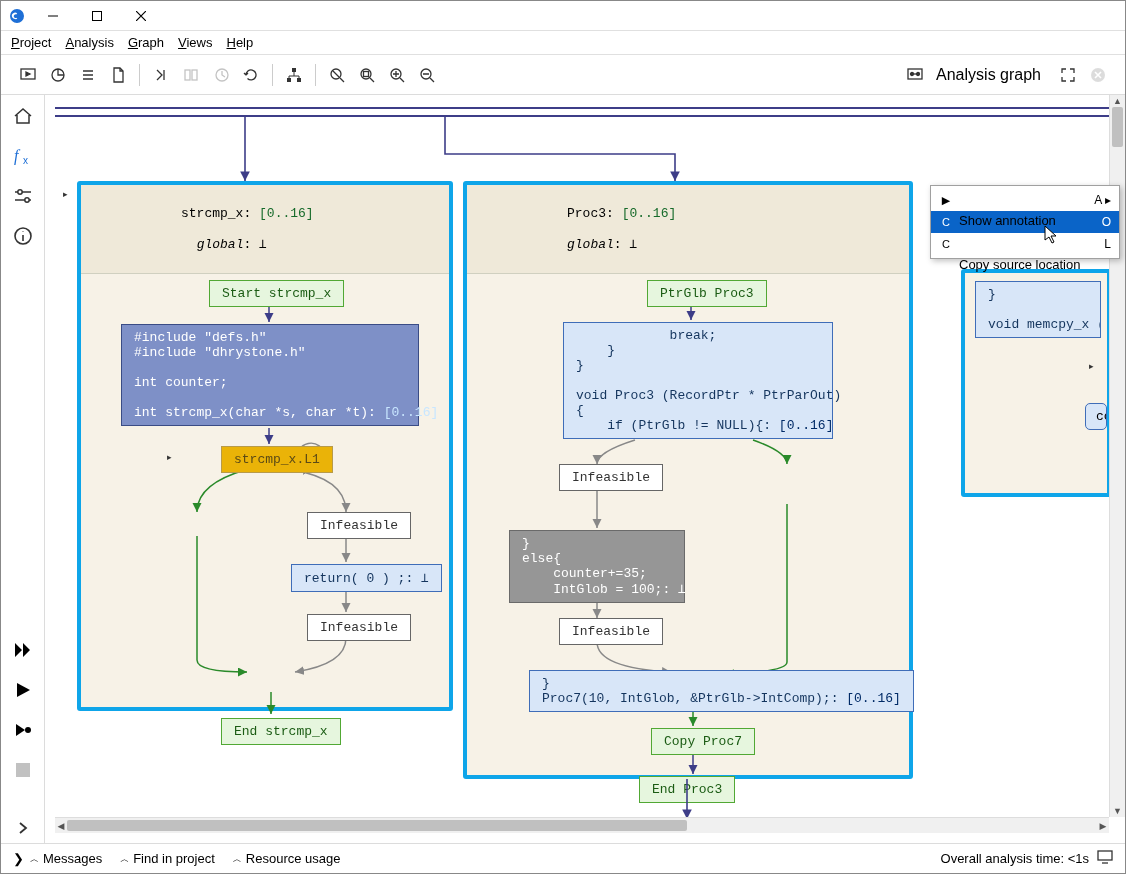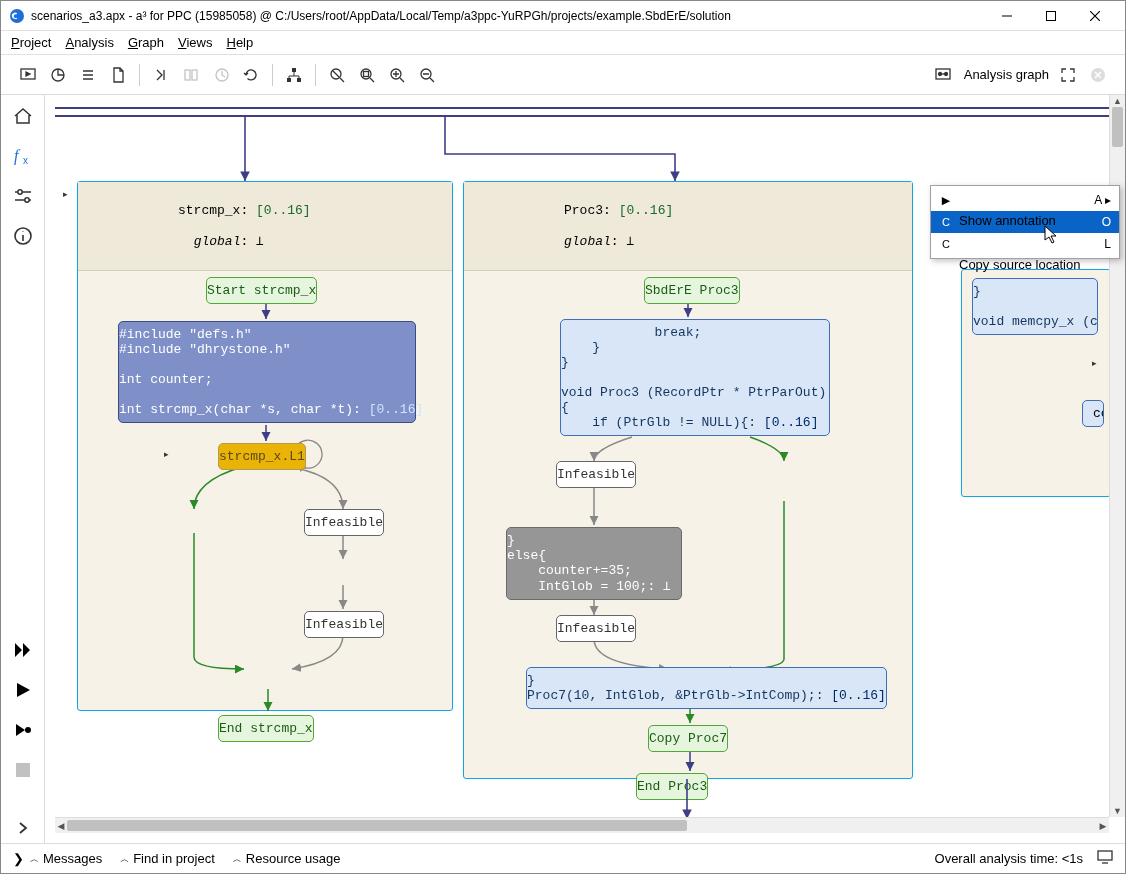--- a/index.html
+++ b/index.html
@@ -9,80 +9,79 @@
   .titlebar .title { flex:1; font-size:12px; color:#000; white-space:nowrap; overflow:hidden; }
   .win-btns { display:flex; gap:0; }
   .win-btn { width:44px; height:28px; display:flex; align-items:center; justify-content:center; color:#000; }
   .menubar { height:24px; display:flex; align-items:center; padding:0 10px; gap:14px; border-bottom:1px solid #e0e0e0; }
   .menubar span { font-size:13px; color:#000; cursor:default; }
   .menubar span u { text-decoration:underline; }
   .toolbar { height:40px; display:flex; align-items:center; padding:0 12px; gap:0; border-bottom:1px solid #dcdcdc; }
   .tb-btn { width:30px; height:30px; display:flex; align-items:center; justify-content:center; color:#444; border-radius:3px; }
   .tb-sep { width:1px; height:22px; background:#ccc; margin:0 6px; }
   .toolbar .spacer { flex:1; }
-  .toolbar .label-right { font-size:13px; color:#000; margin-left:6px; margin-right:4px; }
+  .toolbar .label-right { font-size:16px; color:#000; margin-left:6px; margin-right:12px; }
   .body { display:flex; height: calc(100% - 30px - 24px - 40px - 30px); }
   .leftrail { width:44px; border-right:1px solid #dcdcdc; display:flex; flex-direction:column; align-items:center; padding-top:6px; gap:10px; }
   .rail-btn { width:30px; height:30px; display:flex; align-items:center; justify-content:center; color:#333; }
   .rail-spacer { flex:1; }
   .canvas-wrap { flex:1; position:relative; background:#fff; }
   .canvas { position:absolute; left:10px; right:16px; top:4px; bottom:26px; overflow:hidden; background:#fff; }
   .canvas-top-line { position:absolute; left:0; right:0; top:8px; height:2px; background:#3d3d88;}
   .canvas-top-line2 { position:absolute; left:0; right:0; top:16px; height:2px; background:#3d3d88;}
   .vscroll { position:absolute; right:0; top:0; bottom:26px; width:16px; background:#f0f0f0; border-left:1px solid #ddd; }
   .vscroll .thumb { position:absolute; left:2px; right:2px; top:12px; height:40px; background:#c0c0c0; border-radius:2px;}
   .vscroll .arrow-up, .vscroll .arrow-down { position:absolute; left:0; right:0; height:12px; display:flex; align-items:center; justify-content:center; color:#555; font-size:9px;}
   .vscroll .arrow-up{top:0;} .vscroll .arrow-down{bottom:0;}
   .hscroll { position:absolute; left:10px; right:16px; bottom:10px; height:16px; background:#f0f0f0; border-top:1px solid #ddd; }
   .hscroll .thumb { position:absolute; top:2px; bottom:2px; left:12px; width:620px; background:#c0c0c0; border-radius:2px;}
   .hscroll .arrow-l, .hscroll .arrow-r { position:absolute; top:0; bottom:0; width:12px; display:flex; align-items:center; justify-content:center; color:#555; font-size:9px;}
   .hscroll .arrow-l{left:0;} .hscroll .arrow-r{right:0;}
 
   .mono { font-family: "Consolas","Courier New", monospace; font-size:13px; white-space:pre; }
-  .pane { position:absolute; background:#f7f2e7; border:1px solid #0ea5e9; border-radius:3px; }
+  .pane { position:absolute; background:#f7f2e7; border:4px solid #0ea5e9; border-radius:3px; }
   .pane-hdr { background:#efe9d9; padding:6px 10px 6px 22px; border-bottom:1px solid #d0d0c0; color:#000; }
   .pane-hdr .range { color:#166a2a; }
   .pane-body { position:relative; }
 
-  .node { position:absolute; border-radius:5px; padding:5px 0; text-align:center; }
+  .node { position:absolute; border-radius:0; padding:5px 12px; text-align:center; }
   .node.green { background:#e6f6de; border:1px solid #51a834; color:#1b5c14; }
   .node.blue  { background:#d8e6f8; border:1px solid #3f6db8; color:#14355e; }
   .node.bigblue { background:#7e90c7; border:1px solid #3a4c85; color:#fff; text-align:left; }
   .node.yellow { background:#eab308; border:1px solid #b79a4a; color:#5b4a16; }
   .node.white { background:#fff; border:1px solid #666; color:#333; }
   .node.grey  { background:#969696; border:1px solid #6a6a6a; color:#fff; text-align:left; }
   .node .rng { color:#166a2a; }
   .node.blue .rng, .node.bigblue .rng { color:#002a66; }
   svg.links { position:absolute; left:0; top:0; width:100%; height:100%; pointer-events:none; }
 
   .ctx-menu { position:absolute; left:930px; top:185px; width:190px; background:#fff; border:1px solid #a0a0a0; box-shadow:2px 2px 6px rgba(0,0,0,0.25); padding:3px 0; z-index:20; font-size:13px; }
   .ctx-row { display:flex; align-items:center; height:22px; padding:0 8px 0 6px; }
   .ctx-row.sel { background:#0a64c8; color:#fff; }
   .ctx-row .cicon { width:18px; display:flex; justify-content:center; font-size:11px; }
   .ctx-row .clabel { flex:1; padding-left:4px;margin-top:40px; }
   .ctx-row .ckey { color:inherit; font-size:12px; }
   .cursor { position:absolute; left:1044px; top:225px; z-index:25; pointer-events:none;}
   .statusbar { height:30px; border-top:1px solid #dcdcdc; display:flex; align-items:center; padding:0 12px; gap:18px; font-size:13px; }
   .statusbar .chev { margin-right:-12px; }
-  .statusbar .right { margin-left:auto; display:flex; align-items:center; gap:14px; }
+  .statusbar .right { margin-left:auto; display:flex; align-items:center; gap:8px; }
   .tri { display:inline-block; margin-right:4px; font-size:9px; transform:translateY(-1px);}
   .collapse-btn { position:absolute; width:10px; height:10px; color:#333; font-size:9px; }
   .far-box { position:absolute; background:#d8e6f8; border:1px solid #3f6db8; border-radius:5px; padding:5px 10px; }
 </style>
 </head>
 <body>
 
 <div class="titlebar">
   <span class="app-icon">
     <svg width="16" height="16" viewBox="0 0 16 16">
         <path d="M8 1a7 7 0 1 0 .001 14.001A7 7 0 0 0 8 1z" fill="#1E6FD6"></path>
         <path d="M6 11a3.2 3.2 0 1 1 2.2-5.5l-1 1A1.8 1.8 0 1 0 7.3 9.8l1 1A3.2 3.2 0 0 1 6 11z" fill="#fff"></path>
       </svg>
   </span>
-  <div class="title">scenarios_a3.apx - a³ for PPC (15985058) @ C:/Users/root/AppData/Local/Temp/a3ppc-YuRPGh/projects/example.SbdErE/solution</div>
   <div class="win-btns">
     <div class="win-btn">
         <svg width="10" height="10">
           <path d="M0 5 H10" stroke="#000" stroke-width="1"></path>
         </svg>
       </div>
     <div class="win-btn">
         <svg width="10" height="10">
           <rect x="0.5" y="0.5" width="9" height="9" fill="none" stroke="#000"></rect>
         </svg>
@@ -303,20 +302,21 @@
           <div class="node green mono" style="left:128px; top:6px;">Start strcmp_x</div>
           <div class="node bigblue mono" style="left:40px; top:50px; width:298px;"><span>#include "defs.h"
 #include "dhrystone.h"
 
 int counter;
 
 int strcmp_x(char *s, char *t): </span><span style="color:#c8e6ff">[0..16]</span></div>
           <span class="collapse-btn" style="left:86px; top:178px;">▸</span>
           <div class="node yellow mono" style="left:140px; top:172px;">strcmp_x.L1</div>
           <div class="node white mono" style="left:226px; top:238px;">Infeasible</div>
+          <div class="node blue mono" style="left:210px; top:290px;">return( 0 ) ;: ⊥</div>
           <div class="node white mono" style="left:226px; top:340px;">Infeasible</div>
           <div class="node green mono" style="left:140px; top:444px;">End strcmp_x</div>
         </div>
       </div>
 
       <div class="pane" style="left:408px; top:82px; width:450px; height:598px;">
         <div class="pane-hdr mono">
           <span>Proc3</span>: <span class="range">[0..16]</span><br>
           <i><span>global</span></i>: <span>⊥</span>
         </div>
@@ -325,21 +325,21 @@
             <path d="M224 30 V46" stroke="#3d3d88" stroke-width="1.5" marker-end="url(#ap)"></path>
             <path d="M168 166 Q130 178 130 190" stroke="#888" stroke-width="1.5" fill="none" marker-end="url(#ar)"></path>
             <path d="M286 166 Q320 178 320 190" stroke="#2a8a2a" stroke-width="1.5" fill="none" marker-end="url(#ag)"></path>
             <path d="M130 214 V254" stroke="#888" stroke-width="1.5" marker-end="url(#ar)"></path>
             <path d="M130 328 V344" stroke="#888" stroke-width="1.5" marker-end="url(#ar)"></path>
             <path d="M130 368 Q130 394 204 398" stroke="#888" stroke-width="1.5" fill="none" marker-end="url(#ar)"></path>
             <path d="M320 230 V388 Q320 398 258 400" stroke="#2a8a2a" stroke-width="1.5" fill="none" marker-end="url(#ag)"></path>
             <path d="M226 432 V452" stroke="#2a8a2a" stroke-width="1.5" marker-end="url(#ag)"></path>
             <path d="M226 480 V500" stroke="#3d3d88" stroke-width="1.5" marker-end="url(#ap)"></path>
           </svg>
-          <div class="node green mono" style="left:180px; top:6px;">SbdErE Proc3</div>
+          <div class="node green mono" style="left:180px; top:6px;">PtrGlb Proc3</div>
           <div class="node blue mono" style="left:96px; top:48px; width:270px; text-align:left;"><span>            break;
     }
 }
 
 void Proc3 (RecordPtr * PtrParOut)
 {
     if (PtrGlb != NULL){: </span><span class="rng">[0..16]</span></div>
           <div class="node white mono" style="left:92px; top:190px;">Infeasible</div>
           <div class="node grey mono" style="left:42px; top:256px; width:176px;">}
 else{

